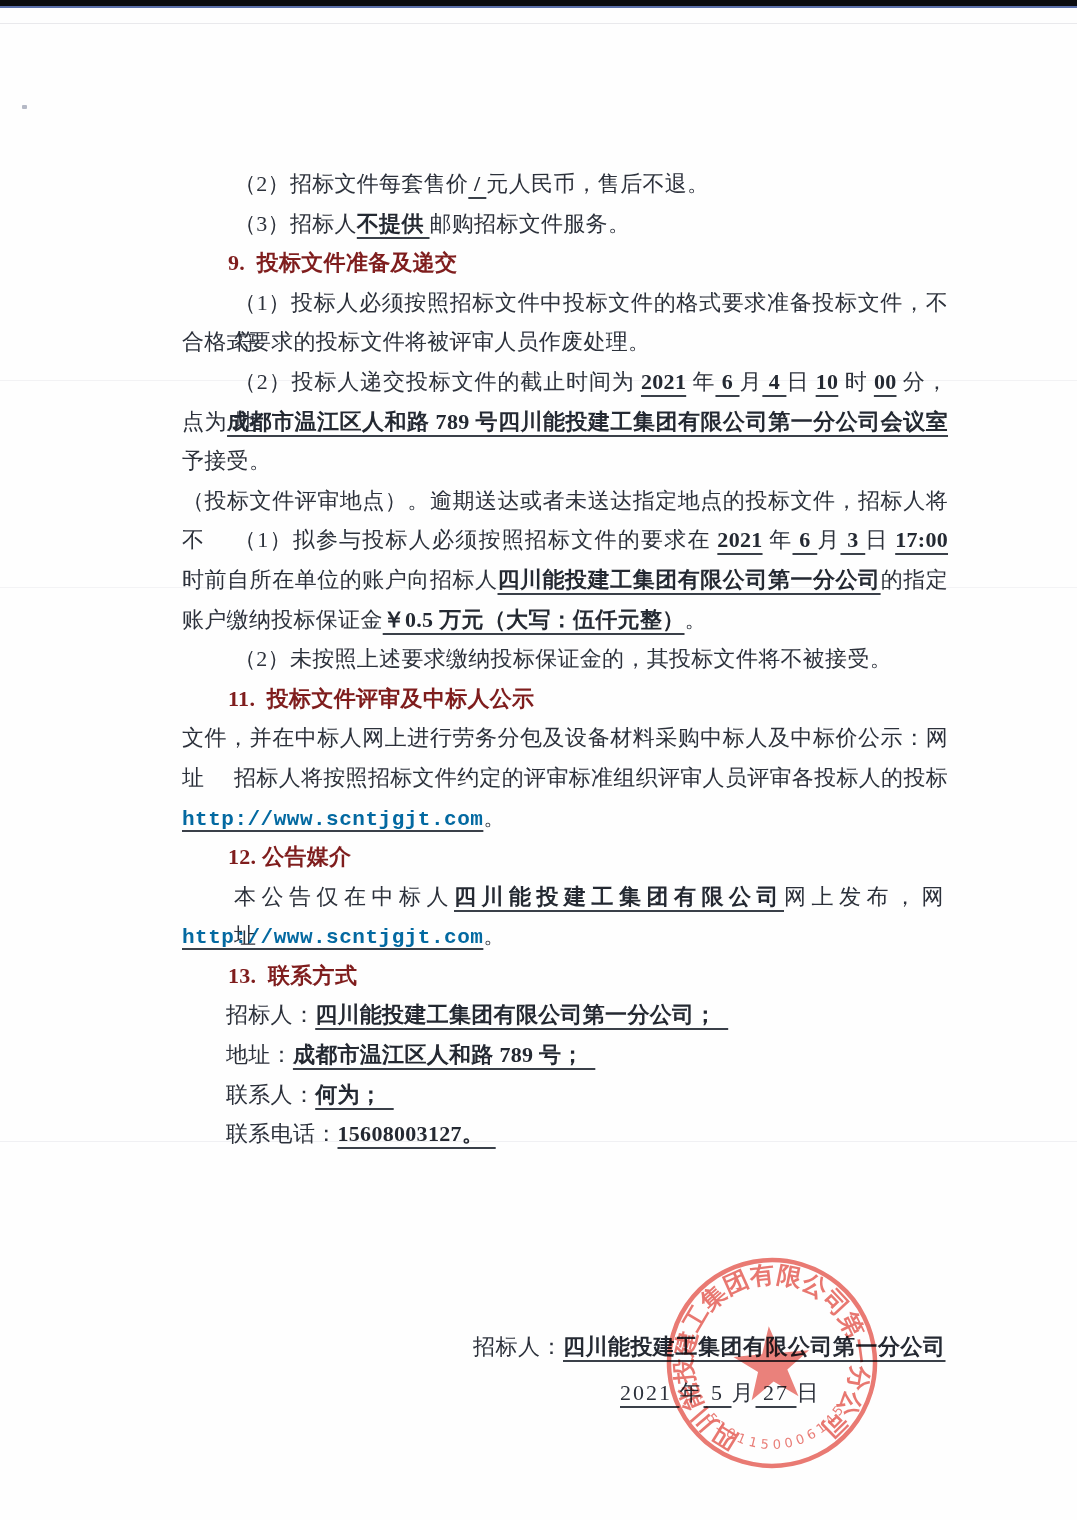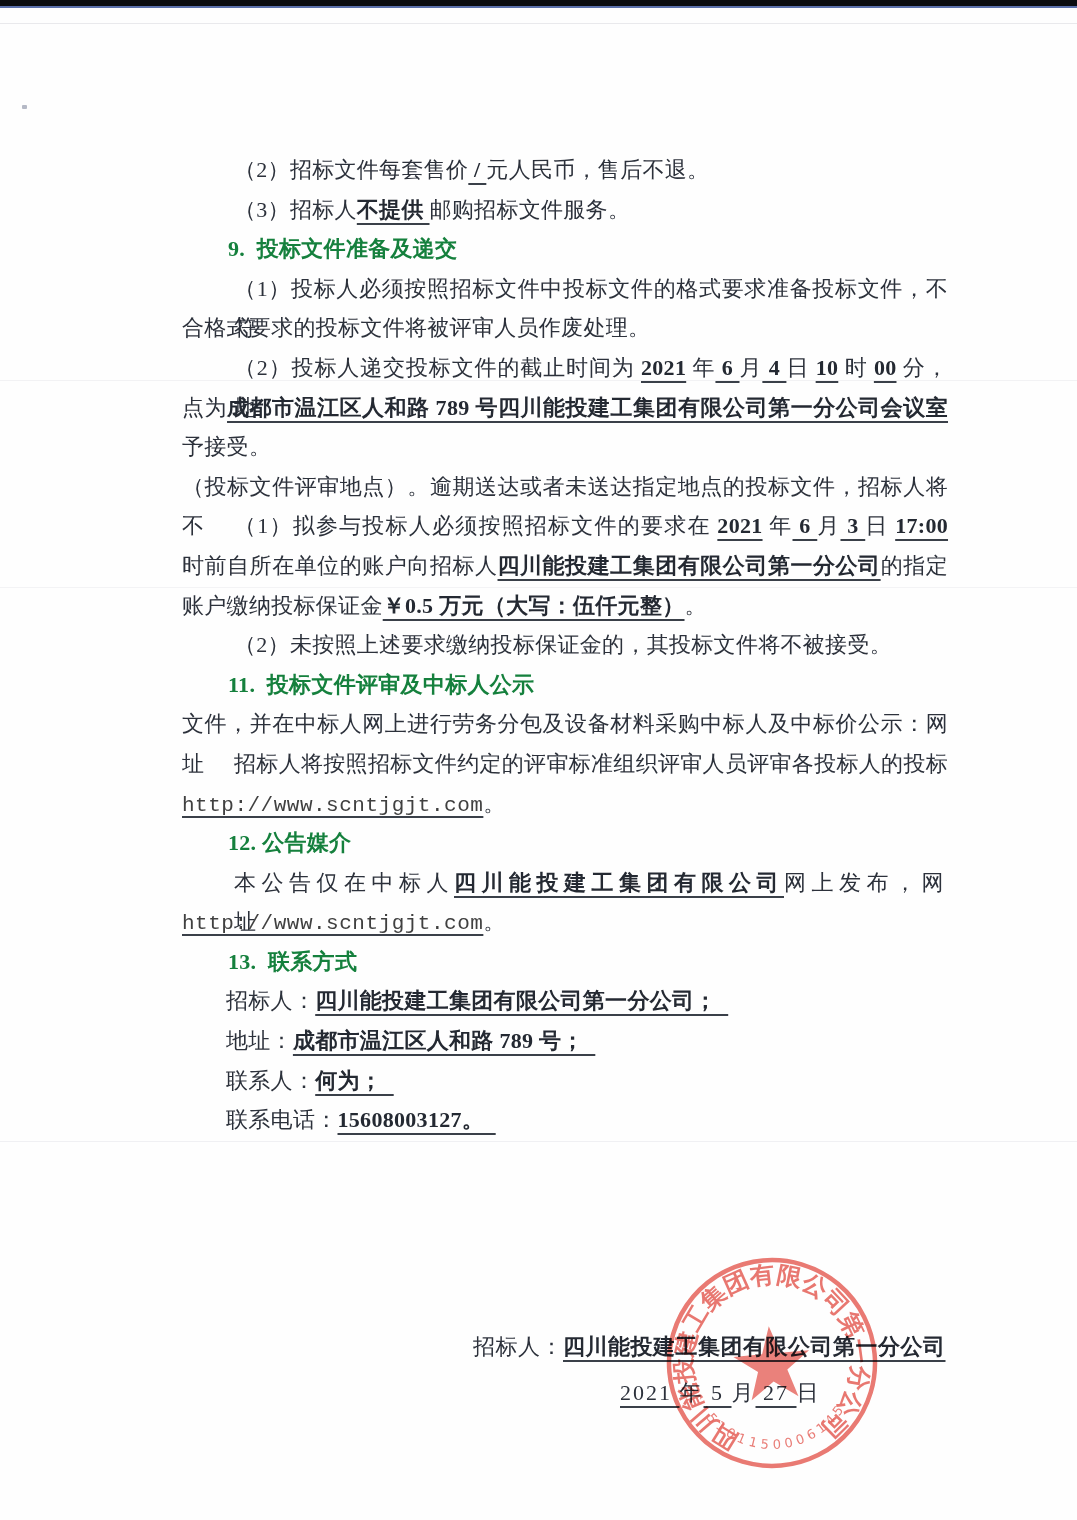--- a/index.html
+++ b/index.html
@@ -17,52 +17,52 @@
   .top-bar-blue{position:absolute;top:6px;left:0;width:1077px;height:2px;background:#26418f;opacity:.75;}
   .scan-line{position:absolute;left:0;width:1077px;height:1px;}
   .scan-line.l1{top:23px;background:#e9e9ec;}
   .scan-line.l2{top:380px;background:#f2f2f4;}
   .scan-line.l3{top:587px;background:#f3f3f5;}
   .scan-line.l4{top:1141px;background:#f0f0f3;}
   .speck{position:absolute;left:22px;top:105px;width:5px;height:4px;background:#8d93a8;opacity:.65;border-radius:1px;}
 
   
   .doc-body{
-    position:absolute;left:182px;top:150px;width:766px;
+    position:absolute;left:182px;top:164px;width:766px;
     font-size:22px;
   }
   .doc-line{
     height:39.6px;line-height:39.6px;
     white-space:pre-wrap;
     letter-spacing:.3px;
   }
   .doc-line.just{text-align:justify;text-align-last:justify;}
   .doc-line.wide{letter-spacing:4.5px;}
   .indent-para{padding-left:52px;}
   .indent-head{padding-left:46px;}
   .indent-contact{padding-left:44px;}
 
   .seg{color:#2c313b;}
-  .seg.b{font-weight:bold;color:#15803d;}
+  .seg.b{font-weight:bold;color:#7f1d1d;}
   .seg.bu{
     font-weight:bold;color:#242932;
     text-decoration:underline;
     text-decoration-thickness:1.7px;
     text-underline-offset:6px;
     text-decoration-color:#3a4049;
   }
   .seg.u{
     text-decoration:underline;
     text-decoration-thickness:1.5px;
     text-underline-offset:6px;
     text-decoration-color:#3a4049;
   }
   .seg.url{
     font-family:"Liberation Mono","DejaVu Sans Mono",monospace;
-    font-weight:normal;color:#404040;
+    font-weight:bold;color:#0369a1;
     font-size:21px;letter-spacing:.5px;
     text-decoration:underline;
     text-decoration-thickness:1.7px;
     text-underline-offset:5px;
     text-decoration-color:#3a4049;
   }
 
   
   .sig-line{
     position:absolute;white-space:pre-wrap;

